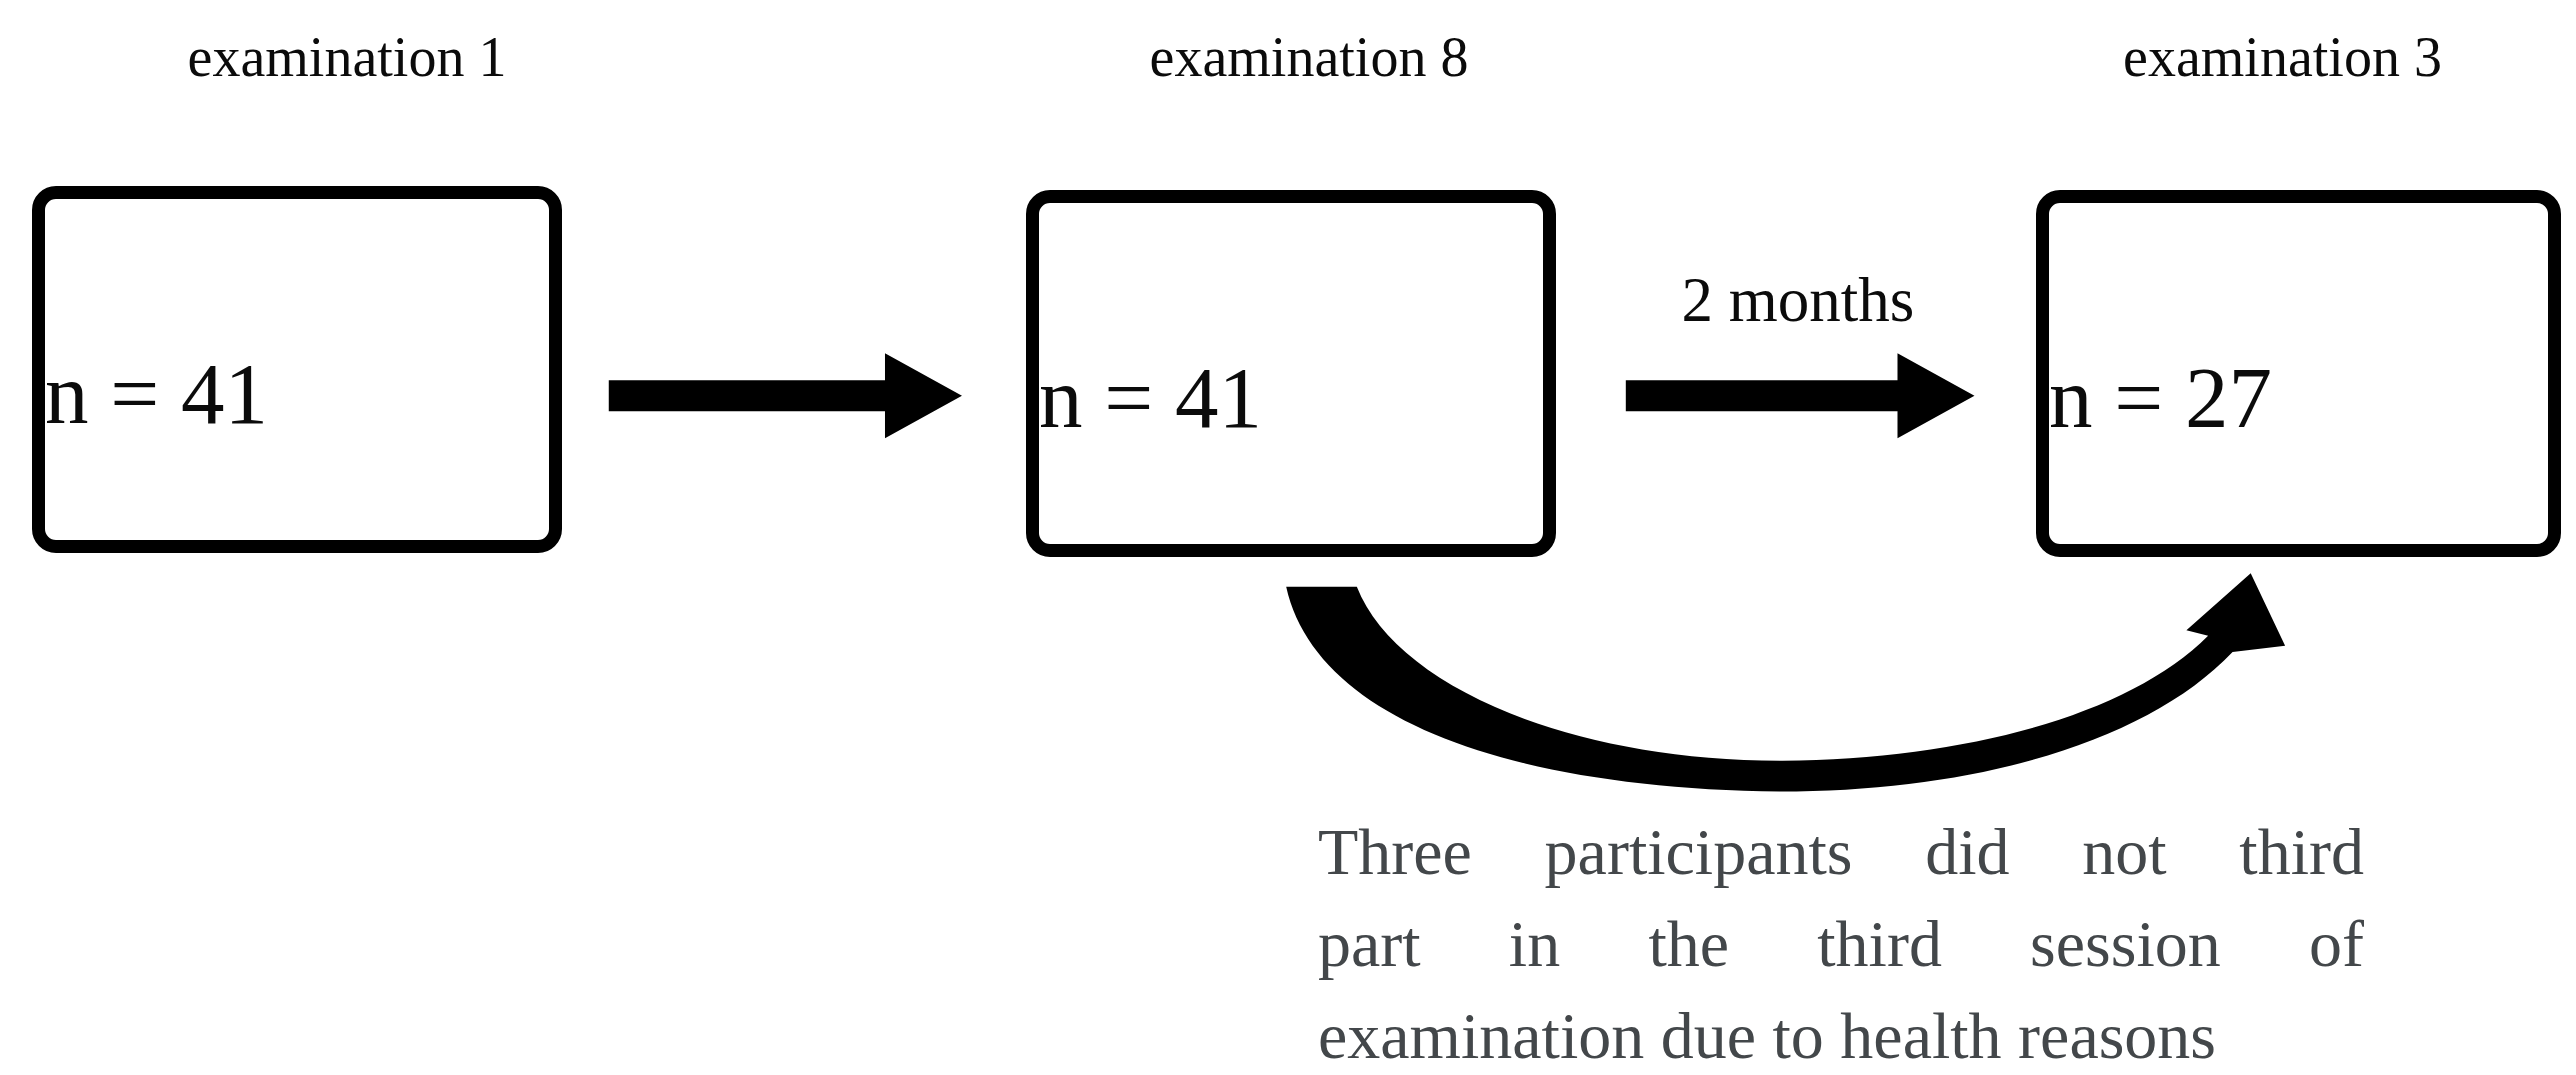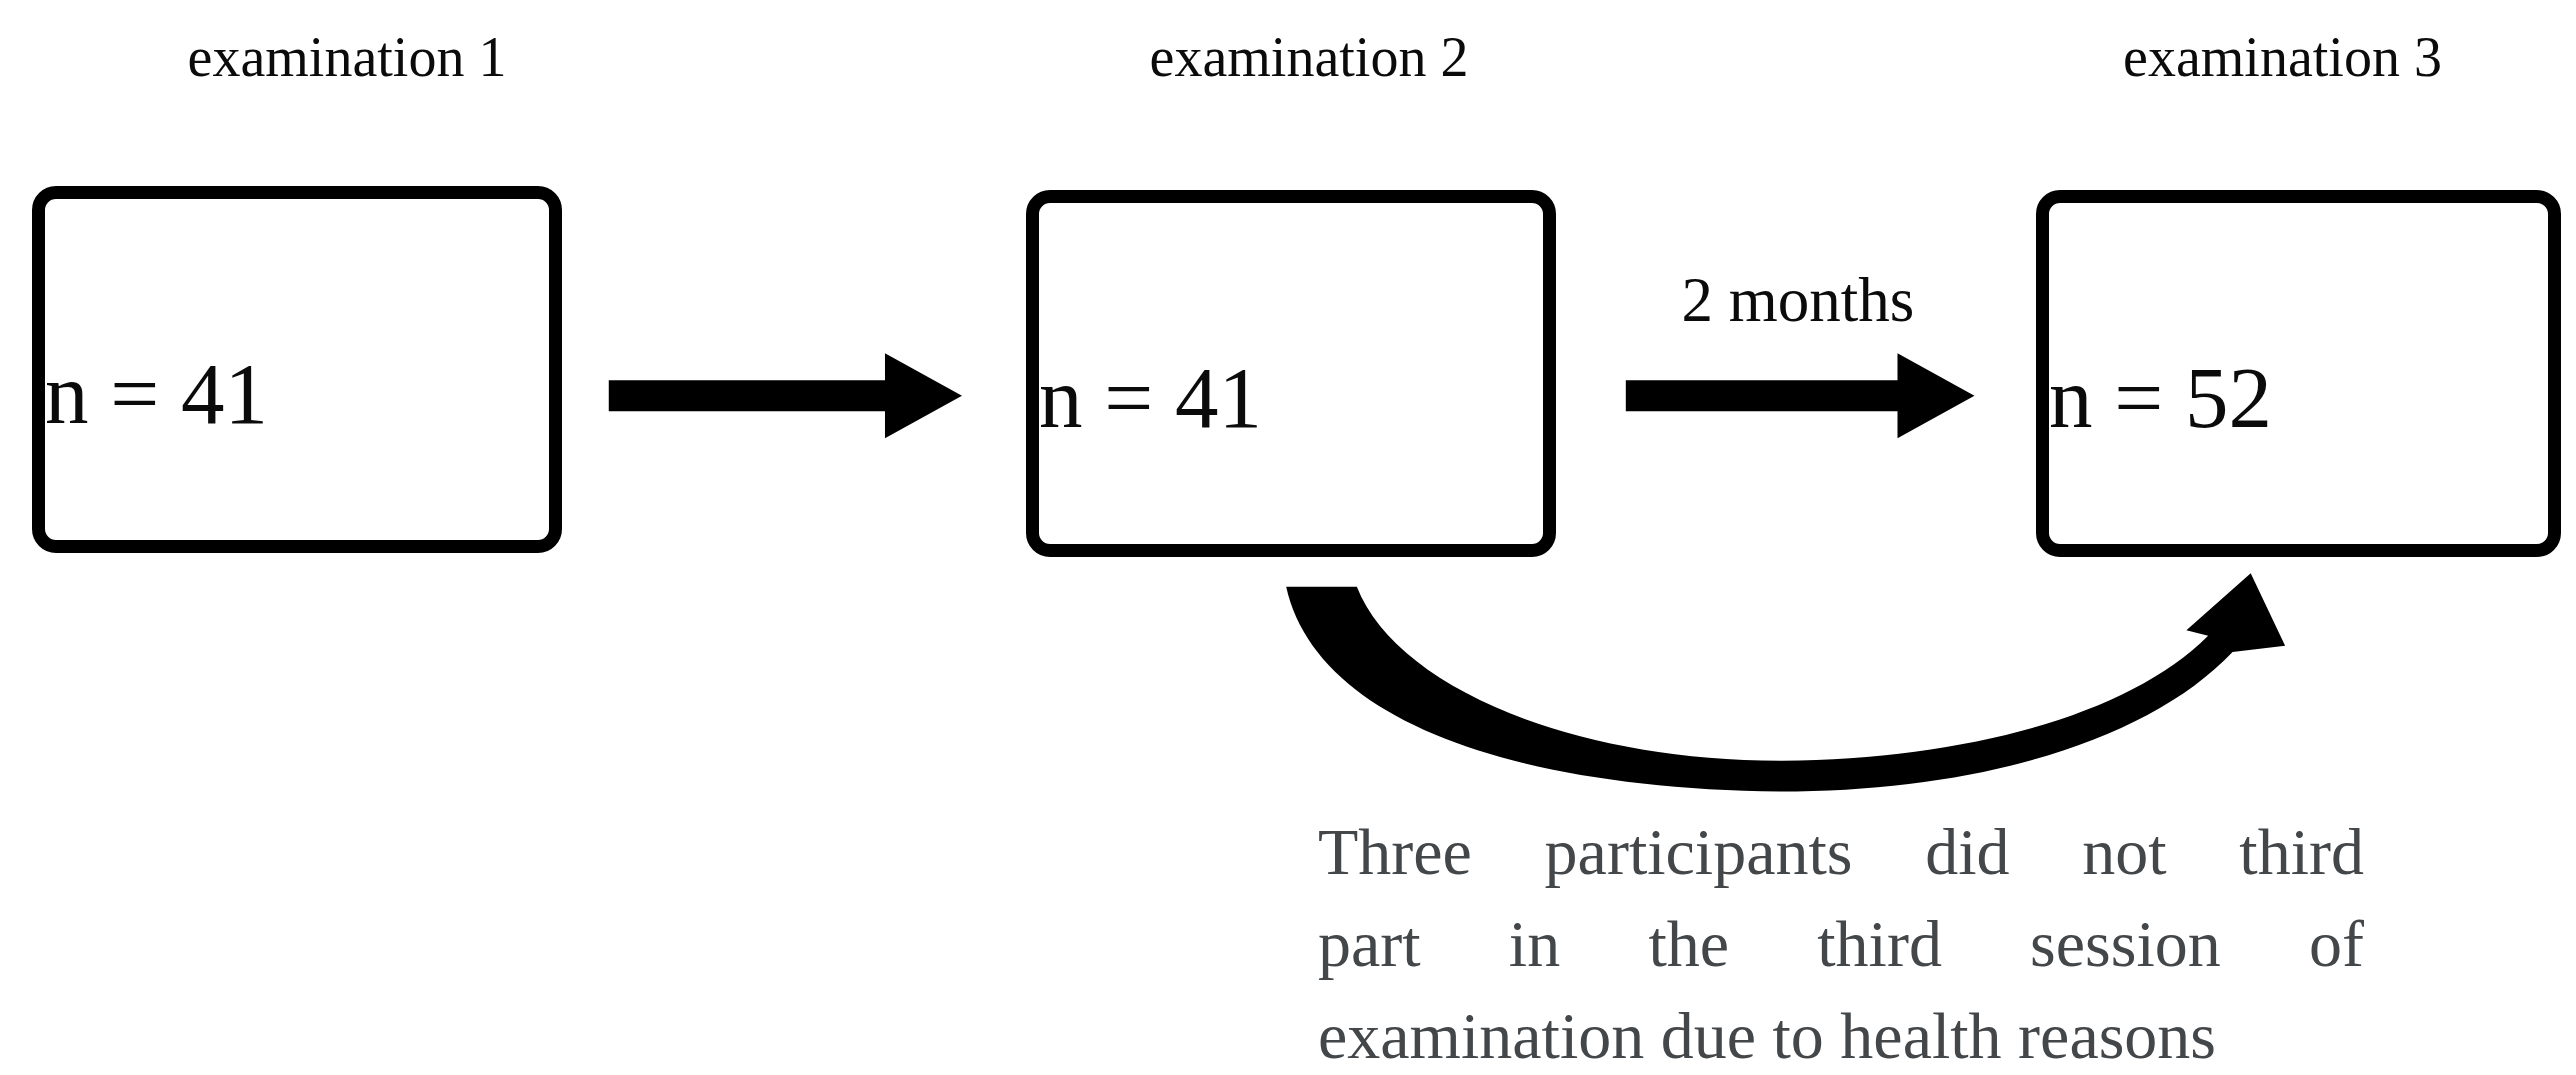--- a/index.html
+++ b/index.html
@@ -89,31 +89,31 @@
   .note-line.last {
     text-align: left;
   }
 </style>
 </head>
 <body>
 
 <div class="canvas">
 
   <div class="stage-label label-1">examination 1</div>
-  <div class="stage-label label-2">examination 2</div>
+  <div class="stage-label label-2">examination 8</div>
   <div class="stage-label label-3">examination 3</div>
 
   <div class="stage-box box-1">
     <span class="count">n = 41</span>
   </div>
   <div class="stage-box box-2">
     <span class="count">n = 41</span>
   </div>
   <div class="stage-box box-3">
-    <span class="count">n = 52</span>
+    <span class="count">n = 27</span>
   </div>
 
   <div class="interval-label interval-2">2 months</div>
 
   <svg class="arrow-layer" viewBox="0 0 2844 1187" xmlns="http://www.w3.org/2000/svg" aria-hidden="true">
 
     <polygon points="672,420 977,420 977,390 1062,437 977,484 977,454 672,454" fill="#000000"></polygon>
 
     <polygon points="1795,420 2095,420 2095,390 2180,437 2095,484 2095,454 1795,454" fill="#000000"></polygon>
 

